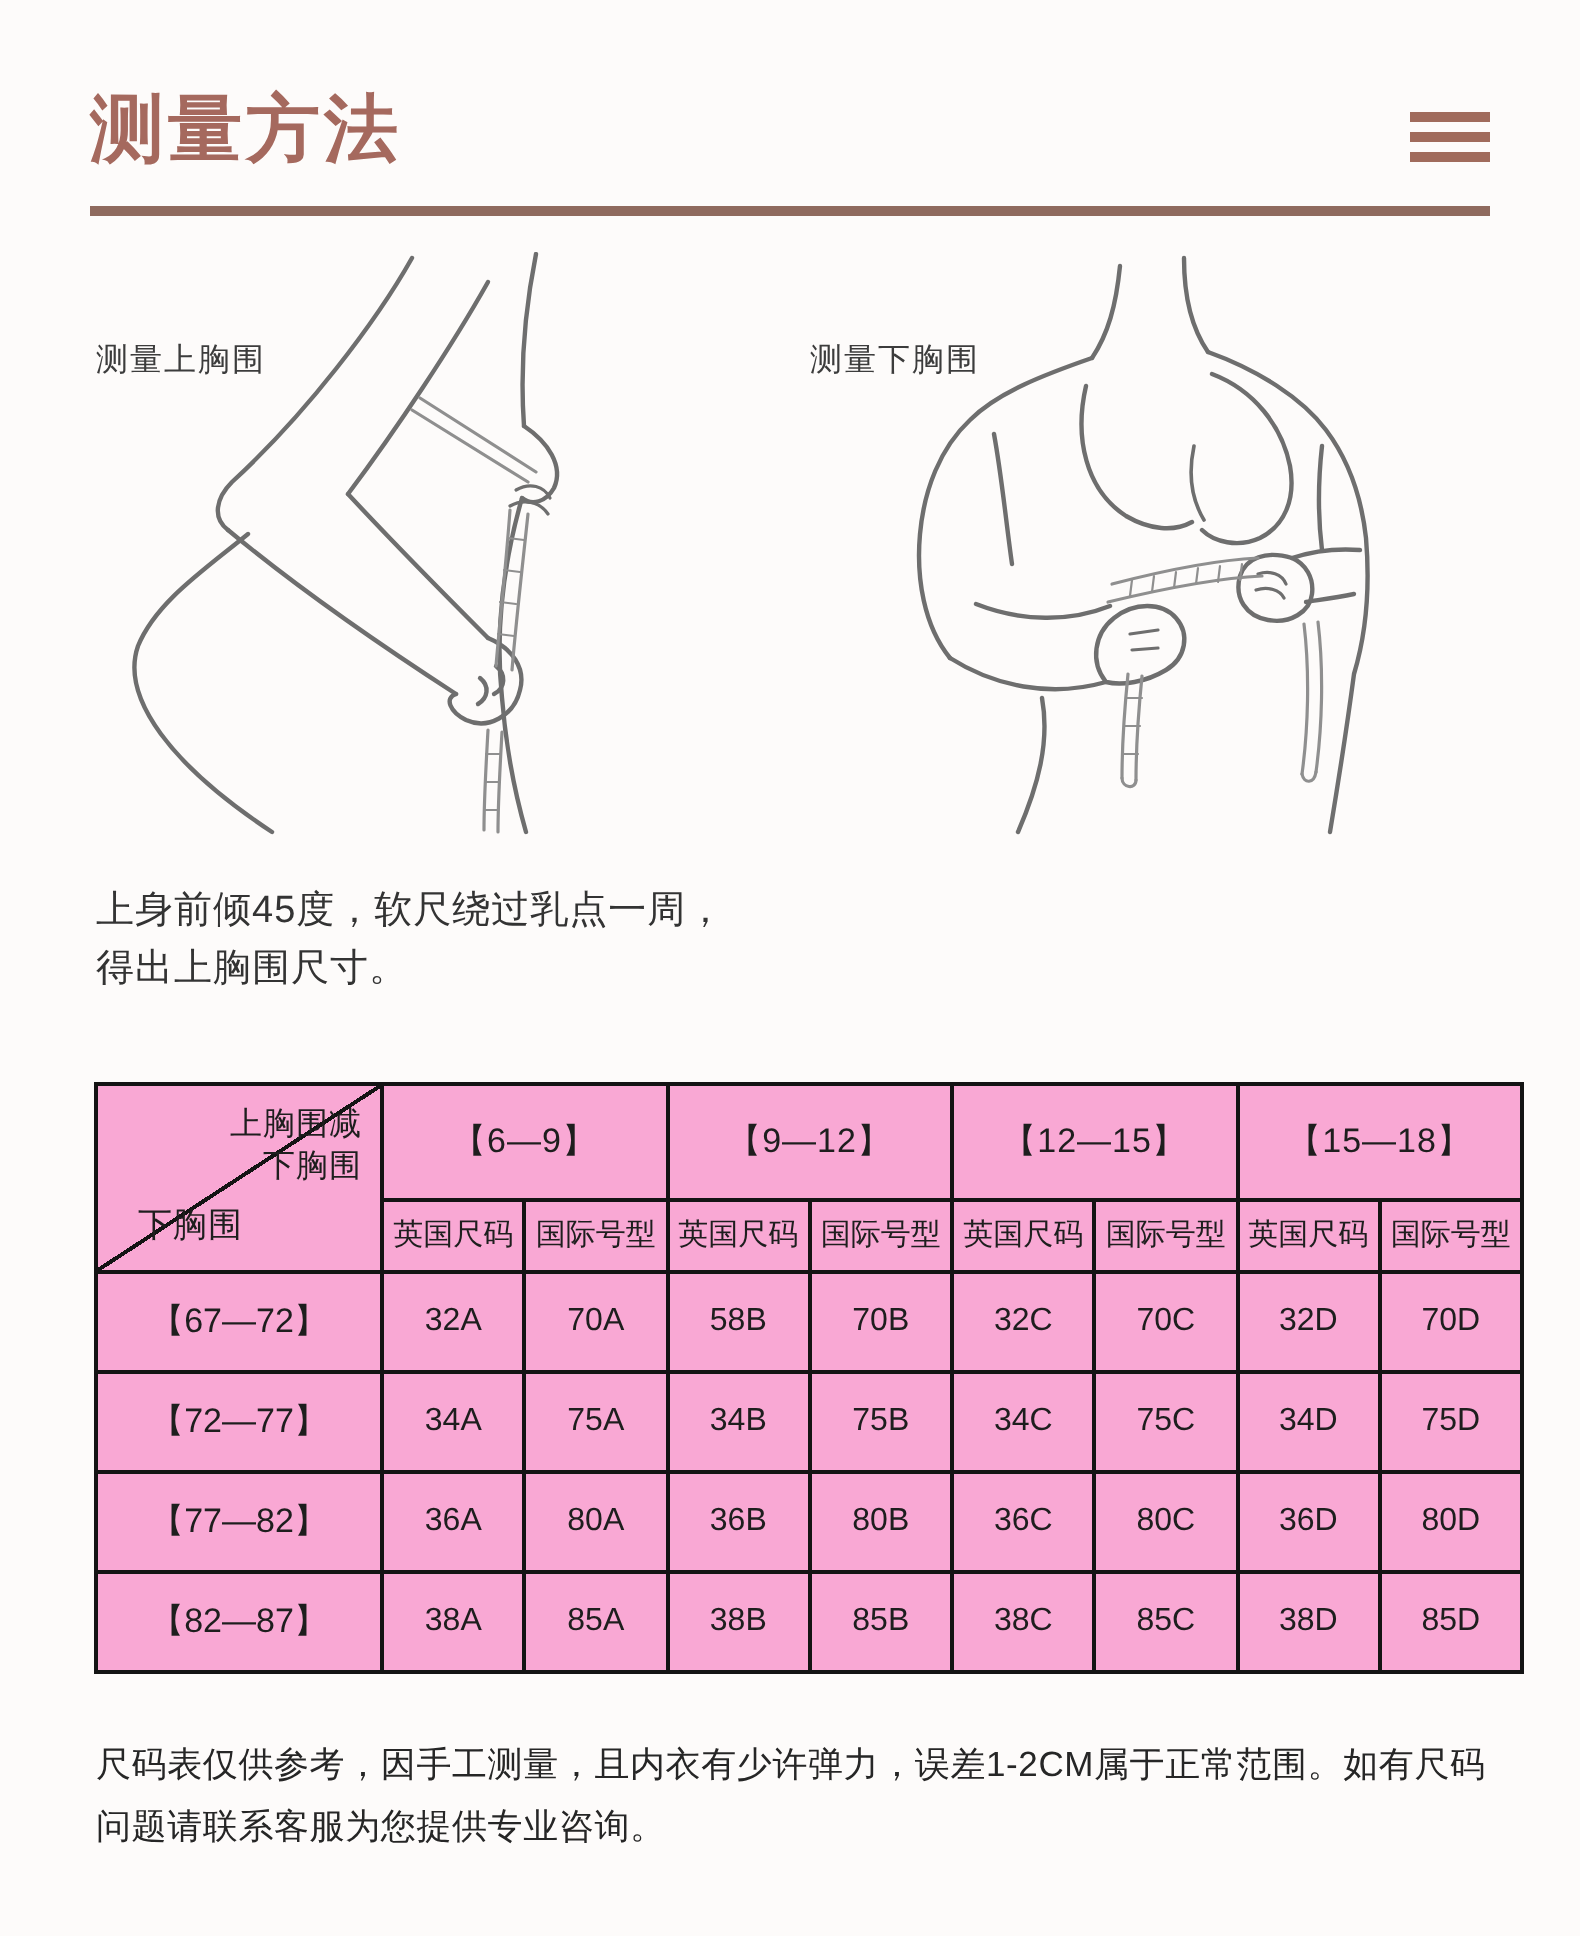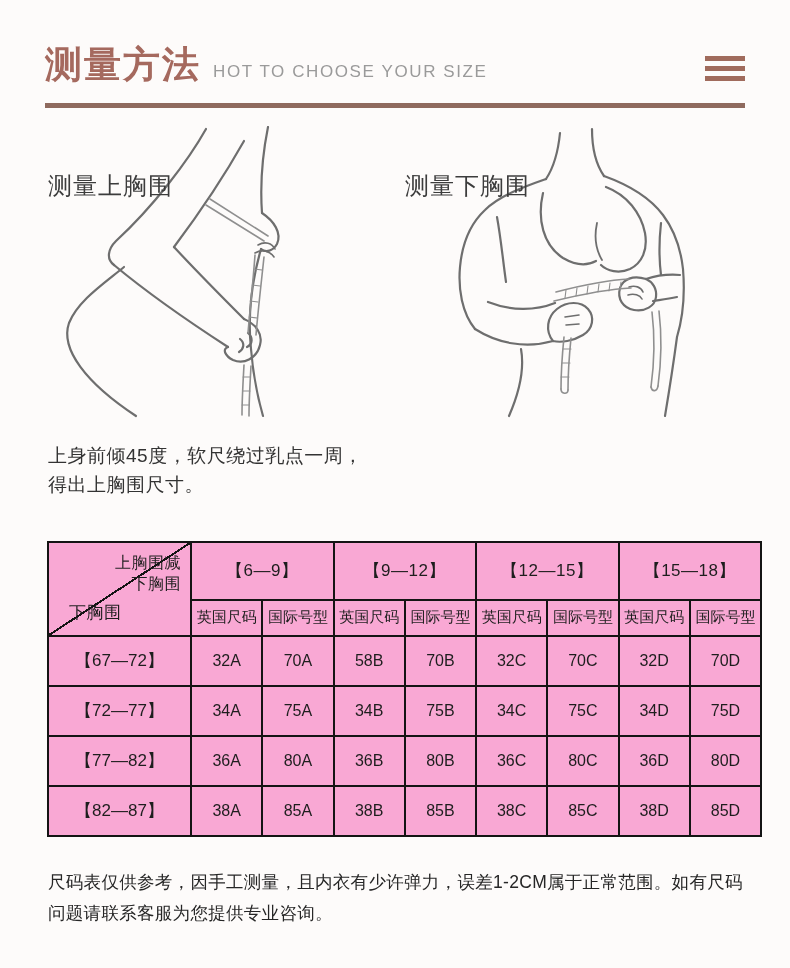--- a/index.html
+++ b/index.html
@@ -15,21 +15,21 @@
   .title-row { display:flex; align-items:baseline; }
   .title { font-size:37px; font-weight:bold; color:#a5695e; letter-spacing:2px; }
   .subtitle { font-size:17px; color:#9a9a9a; margin-left:12px; letter-spacing:1.6px; }
   .hamburger { width:40px; display:flex; flex-direction:column; gap:5px; cursor:pointer; margin-top:6px; }
   .hamburger .bar { height:5px; background:#a06b5c; }
   .divider { height:5px; background:#8f6a5e; margin:13px 45px 0 45px; }
 
   
   .figures { display:flex; margin-top:18px; }
   .figure-block { width:50%; position:relative; height:292px; }
-  .figure-label { position:absolute; top:44px; left:48px; font-size:24px; color:#3c3c3c; letter-spacing:1px; z-index:2; }
+  .figure-label { position:absolute; top:44px; left:48px; font-size:16px; color:#3c3c3c; letter-spacing:1px; z-index:2; }
   .figure-block.right .figure-label { left:10px;text-align:right; }
   .figure-block svg { display:block; }
   .figure-block.left svg { margin-left:58px; }
   .figure-block.right svg { margin-left:38px; }
 
   
   .descs { display:flex; margin-top:4px; }
   .desc { font-size:19px; line-height:1.55; color:#333; letter-spacing:0.5px; }
   .desc-left { margin-left:48px; width:334px; }
   .desc-right { margin-left:48px; width:332px; }
@@ -54,21 +54,20 @@
   .footer { margin:30px 48px 0 48px; }
   .footer h3 { font-size:19px; font-weight:bold; color:#111; margin:0 0 10px 0; letter-spacing:0.5px; }
   .footer p { font-size:17.5px; line-height:1.8; color:#262626; margin:0; width:704px; letter-spacing:0.3px; }
 </style>
 </head>
 <body>
 
 <div class="header">
   <div class="title-row">
     <span class="title">测量方法</span>
-    <span class="subtitle">HOT TO CHOOSE YOUR SIZE</span>
   </div>
   <div class="hamburger">
     <div class="bar"></div>
     <div class="bar"></div>
     <div class="bar"></div>
   </div>
 </div>
 <div class="divider"></div>
 
 <div class="figures">

